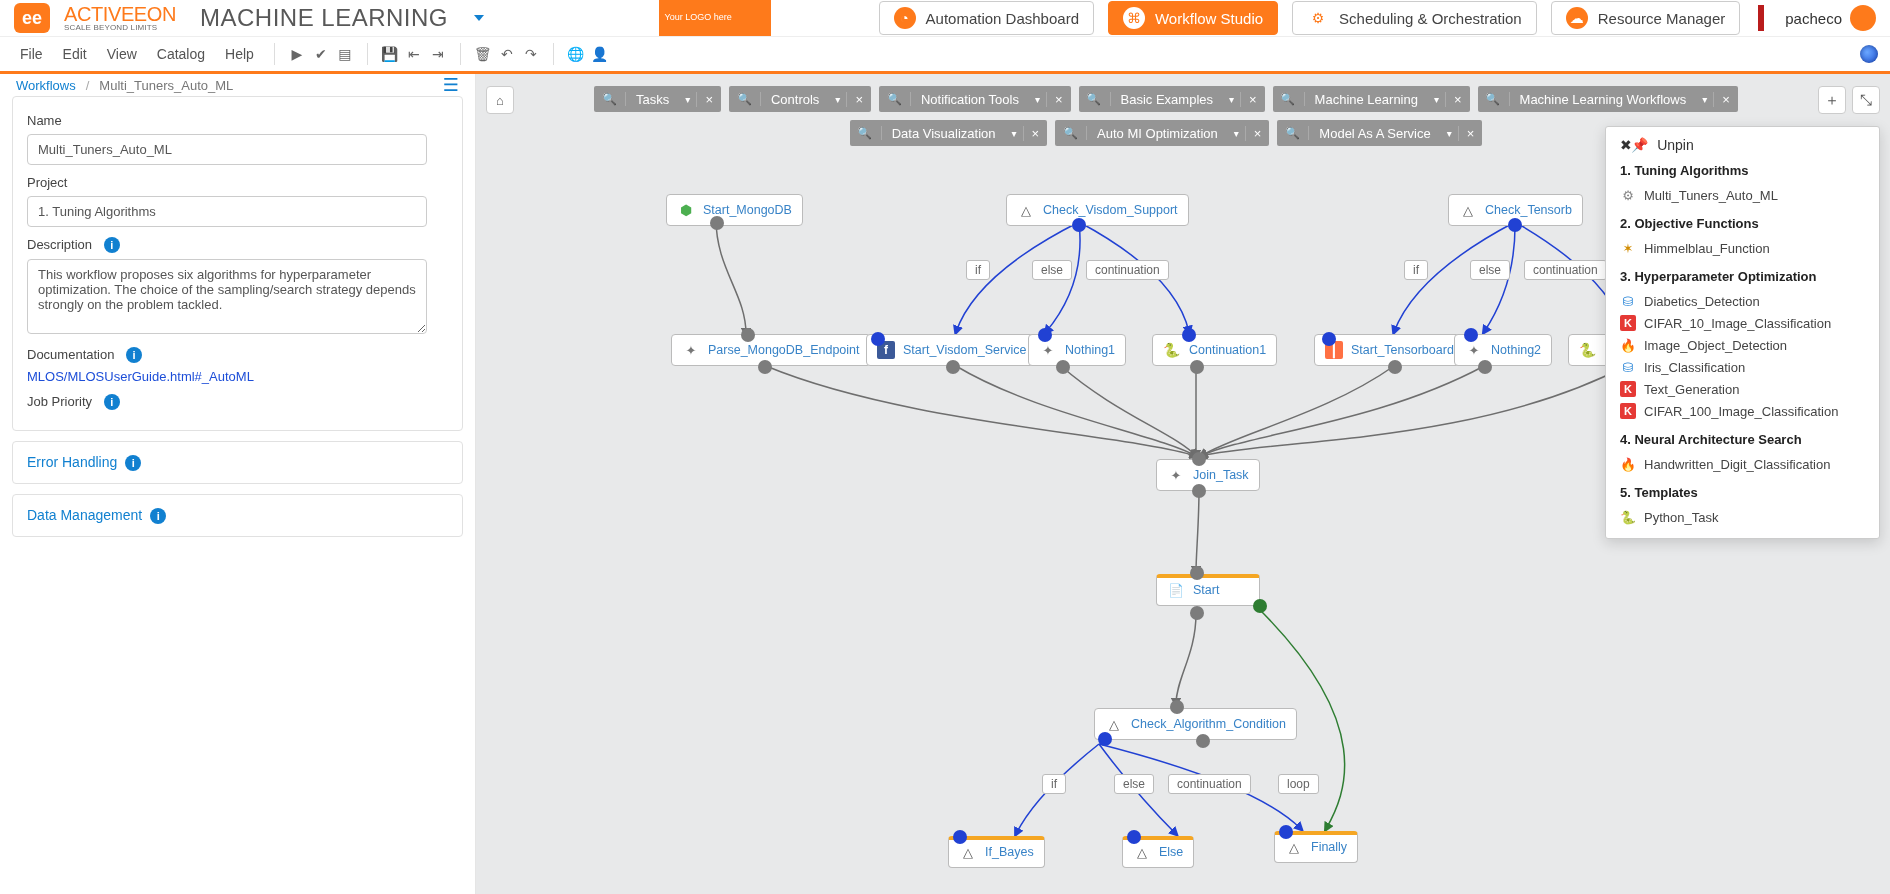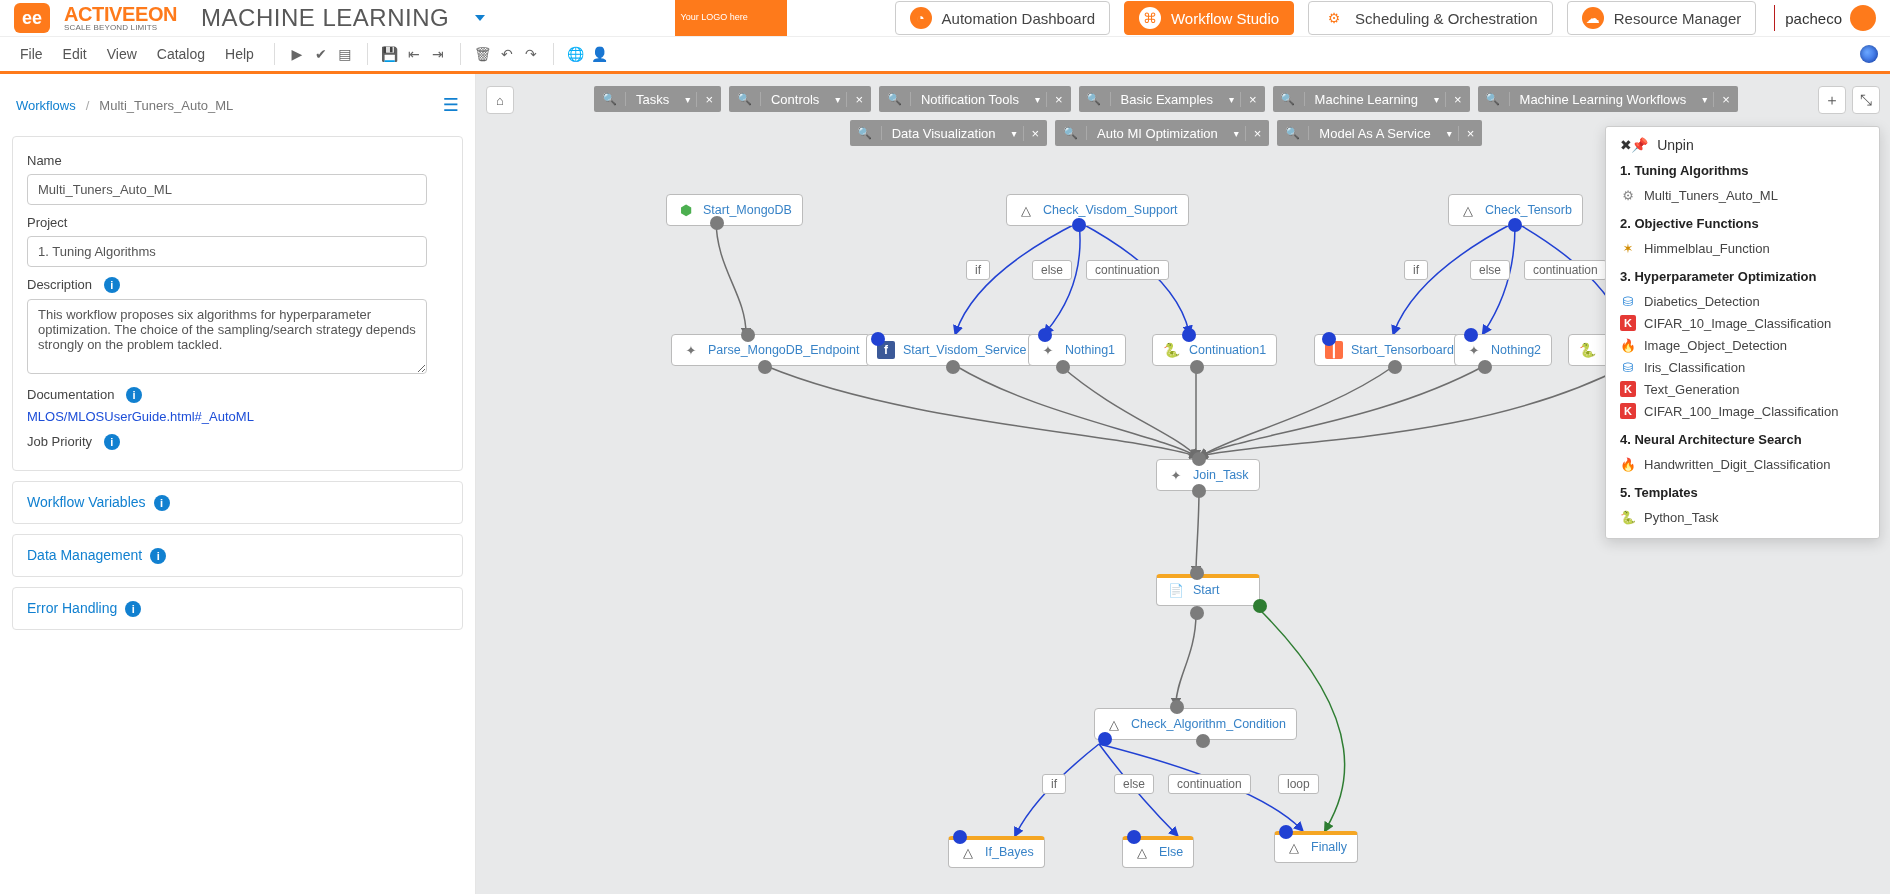--- a/index.html
+++ b/index.html
@@ -1,43 +1,43 @@
 <!DOCTYPE html>
 <html><head>
 <meta charset="utf-8">
 <style>
   html,body{margin:0;padding:0;font-family:Helvetica,Arial,sans-serif;font-size:13px;color:#333;width:1890px;height:894px;overflow:hidden;background:#fff}
   
   .topbar{height:36px;display:flex;align-items:center;padding:0 14px;gap:14px}
   .logo-box{display:inline-flex;align-items:center;justify-content:center;width:36px;height:30px;background:#fe7a1b;border-radius:6px;color:#fff;font-weight:bold;font-size:18px}
   .brand{display:flex;flex-direction:column;line-height:1}
-  .brand .t1{font-size:20px;color:#fe7a1b;font-weight:700;letter-spacing:-.02em}
+  .brand .t1{font-size:20px;color:#fe7a1b;font-weight:400;letter-spacing:-.02em}
   .brand .t2{font-size:8px;color:#6d6d6d;letter-spacing:.02em}
   .section-title{font-size:24px;color:#585858;font-weight:500;margin-left:10px;letter-spacing:.5px}
   .caret{display:inline-block;width:0;height:0;border-left:5px solid transparent;border-right:5px solid transparent;border-top:6px solid #1180d0;margin-left:12px}
   .topbar .spacer{flex:1}
   .yourlogo{width:100px;height:36px;background:#fe7a1b;display:flex;align-items:center;color:#fff;font-size:9px;padding:0 6px;line-height:1.3}
   .nav-btn{display:inline-flex;align-items:center;height:32px;padding:0 14px;border:1px solid #ccc;border-radius:4px;background:#fff;font-size:15px;color:#444;gap:10px}
   .nav-btn.active{background:#fe7a1b;color:#fff;border-color:#fe7a1b}
   .nav-icon{width:22px;height:22px;border-radius:50%;display:inline-flex;align-items:center;justify-content:center;color:#fff;font-size:14px}
   .nav-icon.orange{background:#fe7a1b}
   .nav-icon.white{background:#fff;color:#fe7a1b;}
-  .user{display:inline-flex;align-items:center;gap:8px;font-size:15px;padding-left:10px;border-left:1px solid #b91c1c;margin-left:4px}
+  .user{display:inline-flex;align-items:center;gap:8px;font-size:15px;padding-left:21px;border-left:6px solid #b91c1c;margin-left:4px}
   .user .av{width:26px;height:26px;border-radius:50%;background:#fe7a1b}
   
   .menubar{height:34px;border-top:1px solid #eee;border-bottom:3px solid #fe7a1b;display:flex;align-items:center;padding:0 12px;gap:4px;font-size:14px;color:#555}
   .menubar .sep{width:1px;height:22px;background:#ddd;margin:0 8px}
   .menubar .mi{padding:4px 8px;cursor:pointer}
   .menubar .ic{width:20px;height:20px;display:inline-flex;align-items:center;justify-content:center;color:#666;cursor:pointer}
   .menubar-right{margin-left:auto;display:flex;align-items:center}
   .globe{width:18px;height:18px;border-radius:50%;background:radial-gradient(circle at 40% 40%,#6aa7ff,#1b4ed1);box-shadow:inset 0 0 4px rgba(0,0,0,.3)}
   
   .body{display:flex;height:calc(894px - 36px - 37px)}
   .sidebar{width:475px;border-right:1px solid #e5e5e5;display:flex;flex-direction:column;background:#fff}
-  .crumbs{padding:20px 16px;display:flex;align-items:center;gap:10px}
+  .crumbs{padding:0 16px;display:flex;align-items:center;gap:10px}
   .crumbs a{color:#1180d0}
   .crumbs .sep2{color:#aaa}
   .crumbs .cur{color:#777}
   .crumbs .listicon{margin-left:auto;color:#1180d0;font-size:18px}
   .side-inner{padding:0 12px;overflow:auto;flex:1}
   .panel{border:1px solid #e1e1e1;border-radius:4px;margin-bottom:10px;background:#fff}
   .panel-h{padding:12px 14px;color:#1180d0;font-size:14px;cursor:pointer}
   .info{display:inline-flex;width:16px;height:16px;border-radius:50%;background:#1180d0;color:#fff;font-size:11px;font-weight:bold;align-items:center;justify-content:center;margin-left:8px}
   .panel-b{padding:6px 14px 14px}
   .lbl{font-size:13px;color:#444;margin:10px 0 6px}
@@ -164,27 +164,24 @@
           <div class="lbl">Project</div>
           <input type="text" value="1. Tuning Algorithms" style="">
           <div class="lbl"><span>Description</span> <span class="info">i</span></div>
           <textarea style="">This workflow proposes six algorithms for hyperparameter optimization. The choice of the sampling/search strategy depends strongly on the problem tackled.</textarea>
           <div class="lbl"><span>Documentation</span> <span class="info">i</span></div>
           <div><a class="doclink">MLOS/MLOSUserGuide.html#_AutoML</a></div>
           <div class="lbl"><span>Job Priority</span> <span class="info">i</span></div>
         </div>
       </div>
       <div class="panel">
-          <div class="panel-h"><span>Workflow Variables</span><span class="info">i</span></div>
+          <div class="panel-h"><span>Error Handling</span><span class="info">i</span></div>
         </div>
       <div class="panel">
           <div class="panel-h"><span>Data Management</span><span class="info">i</span></div>
-        </div>
-      <div class="panel">
-          <div class="panel-h"><span>Error Handling</span><span class="info">i</span></div>
         </div>
     </div>
   </div>
 
   <div class="canvas">
 
     <div class="palette-bar">
       <span class="home">⌂</span>
       <div class="palette-wrap" id="palette-wrap">
           <span class="pchip">

